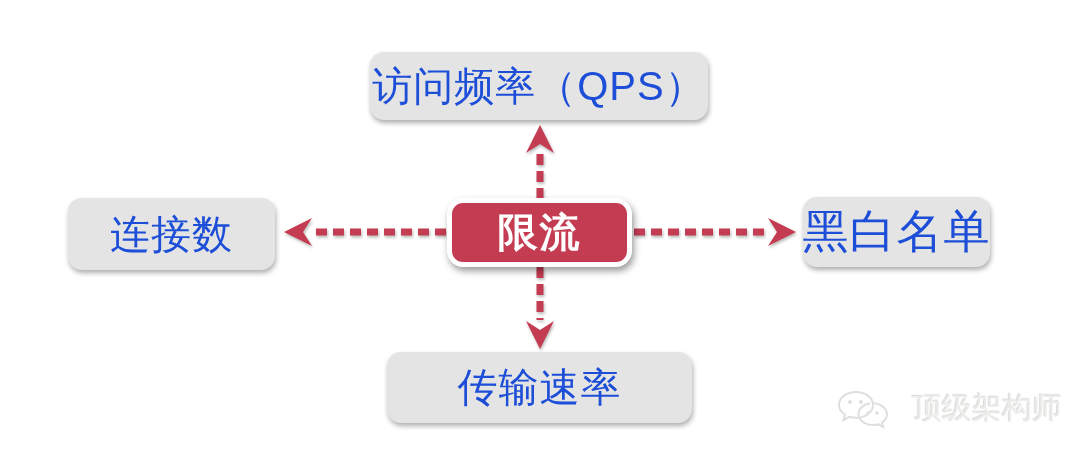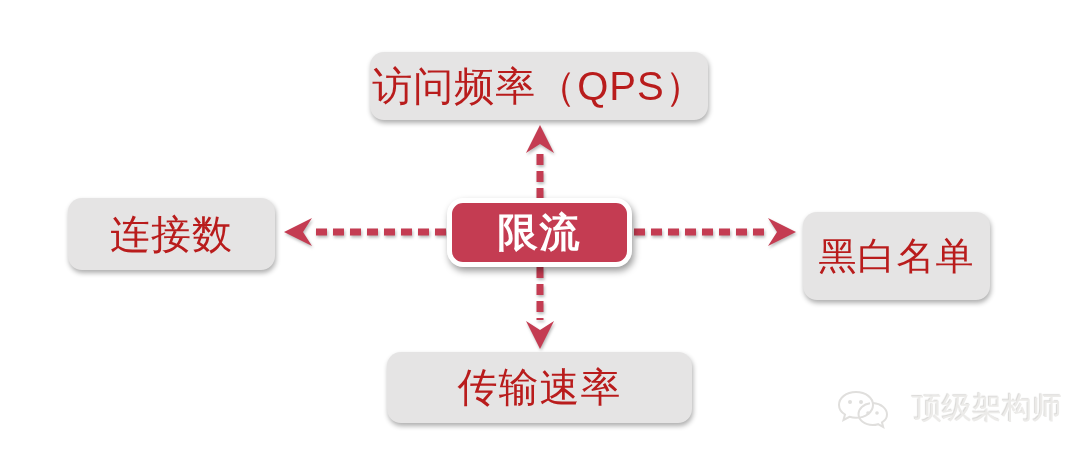--- a/index.html
+++ b/index.html
@@ -20,29 +20,29 @@
     width: 1080px; height: 463px;
     filter: drop-shadow(1px 2px 1.5px rgba(0,0,0,0.28));
   }
   .node {
     position: absolute;
     display: flex;
     align-items: center;
     justify-content: center;
     background: #E5E4E4;
     border-radius: 14px;
-    color: #b91c1c;
+    color: #1d4ed8;
     font-size: 40px;
     letter-spacing: 1px;
     box-shadow: 1px 3px 5px rgba(0,0,0,0.32);
     white-space: nowrap;
   }
   .node-top    { left: 370px; top: 52px;  width: 338px; height: 68px; }
   .node-left   { left: 68px;  top: 198px; width: 207px; height: 72px; }
-  .node-right  { left: 803px; top: 212px; width: 187px; height: 88px; font-size: 38px; }
+  .node-right  { left: 803px; top: 197px; width: 187px; height: 70px; font-size: 46px; }
   .node-bottom { left: 387px; top: 352px; width: 305px; height: 71px; }
   .node-center {
     position: absolute;
     left: 447px; top: 198px;
     width: 185px; height: 69px;
     display: flex;
     align-items: center;
     justify-content: center;
     background: #C43C52;
     border: 5px solid #ffffff;

